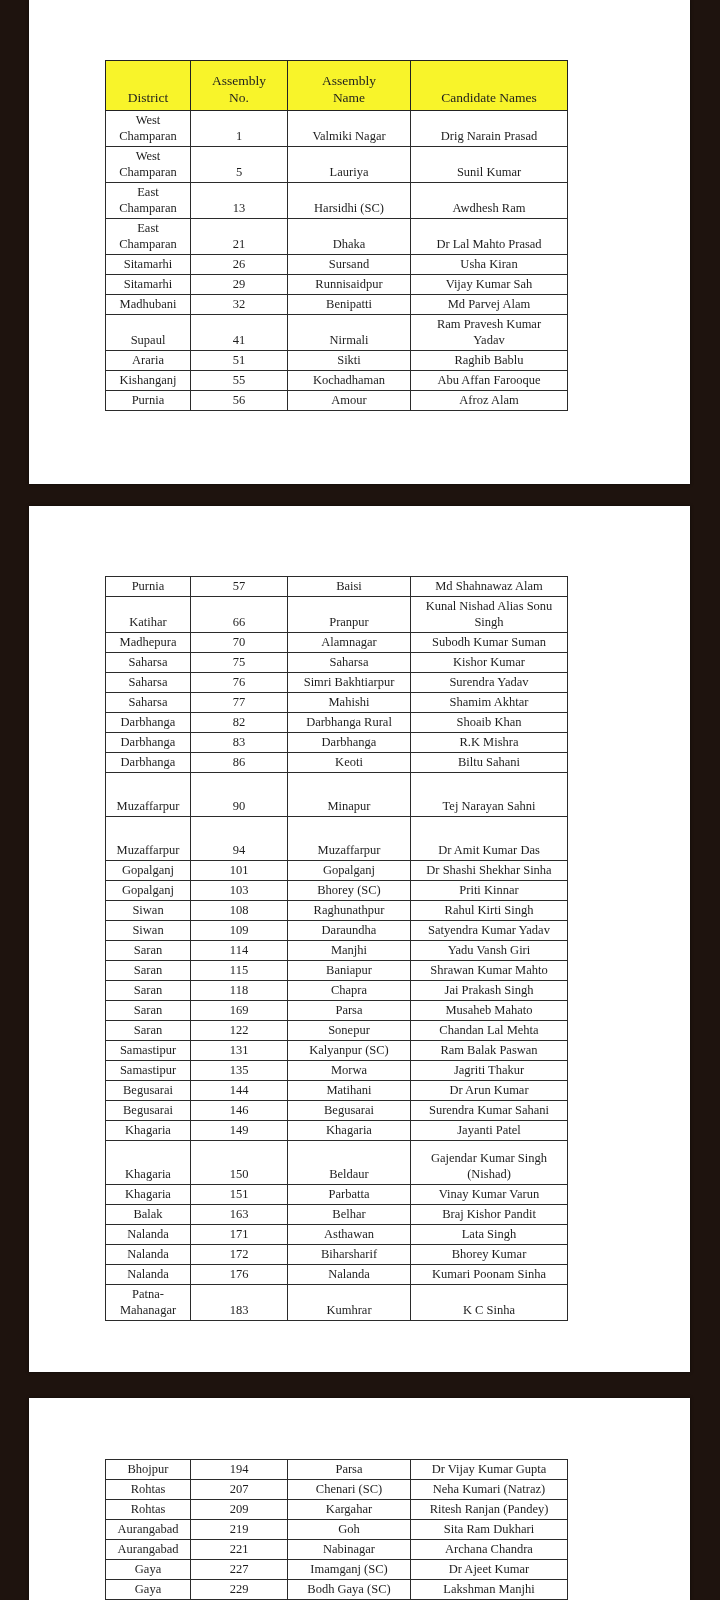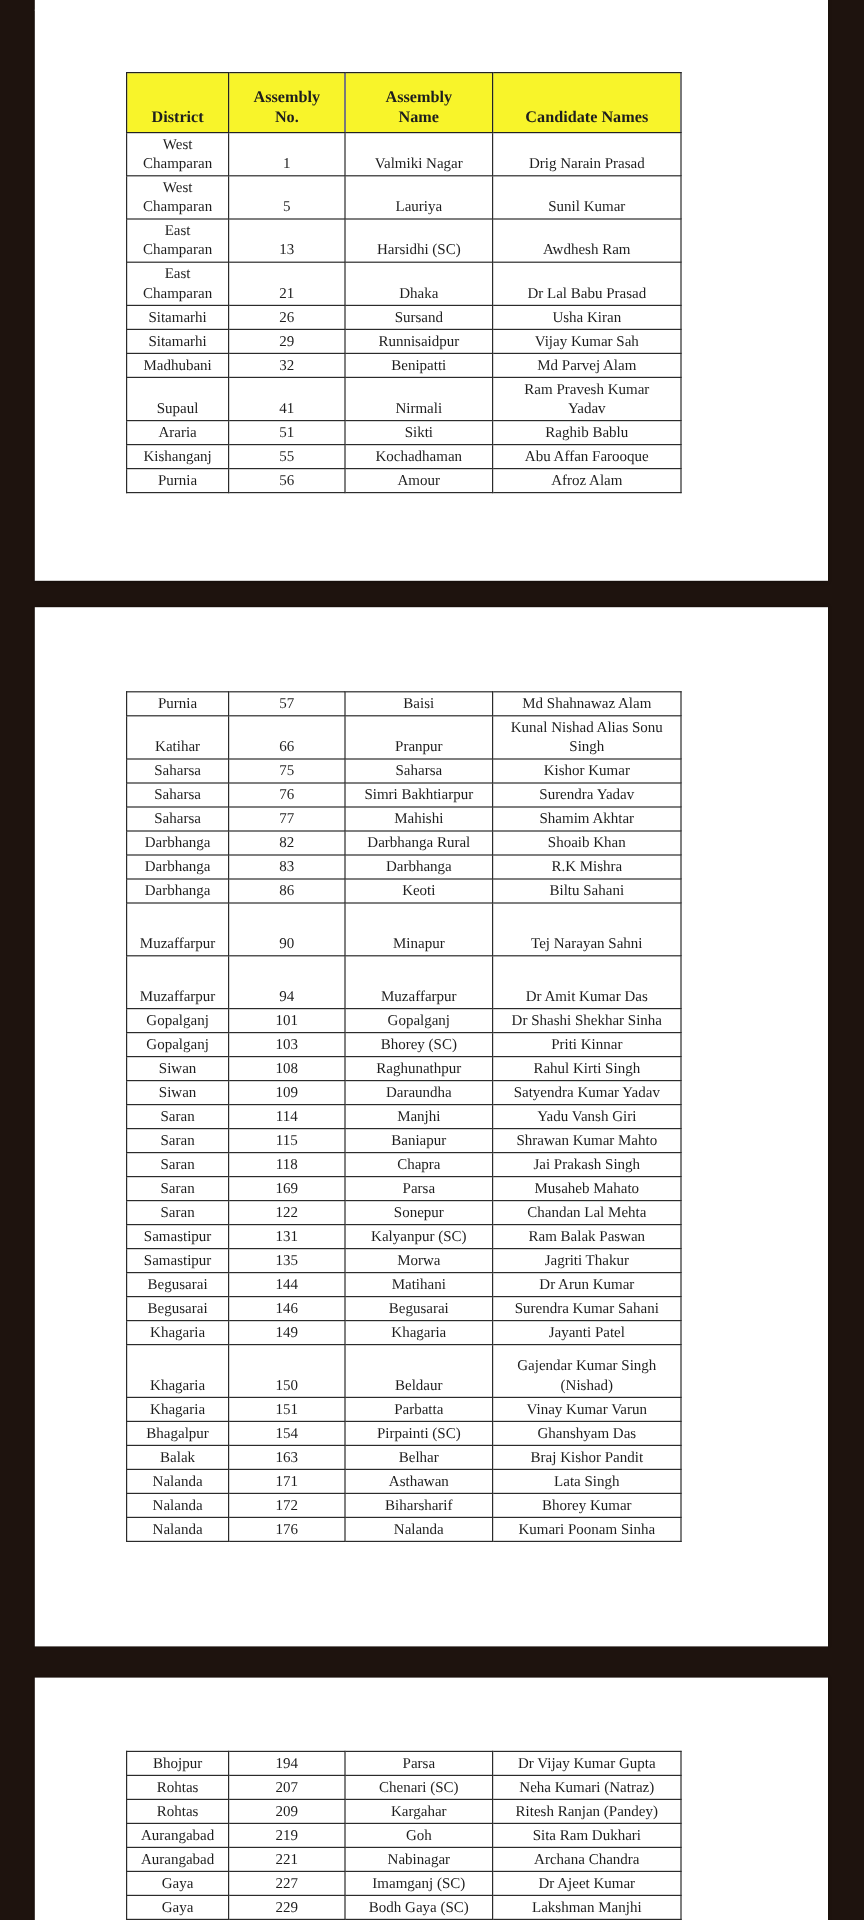--- a/index.html
+++ b/index.html
@@ -30,21 +30,21 @@
   }
   .doc-table td,.doc-table th{
     border:1px solid #2b2b2b;
     text-align:center;vertical-align:bottom;
     padding:1px 2px 2px 2px;
     font-size:12.5px;line-height:16px;
     white-space:pre-line;overflow:hidden;
   }
   .doc-table th{
     background:var(--header-bg,#f8f42a);
-    font-weight:bold;font-size:13.5px;line-height:17px;
+    font-weight:normal;font-size:13.5px;line-height:17px;
     padding-bottom:4px;border:1.5px solid #222;
   }
   .doc-table thead tr{height:50px;}
   .doc-table tbody tr{height:18px;}
   .p3 .doc-table tbody tr{height:19px;}
   .p1 .doc-table{top:60px;}
   .p2 .doc-table{top:70px;}
   .p3 .doc-table{top:61px;}
 </style>
 </head>
@@ -101,21 +101,21 @@
 Champaran</td>
             <td>13</td>
             <td>Harsidhi (SC)</td>
             <td>Awdhesh Ram</td>
           </tr>
           <tr>
             <td>East
 Champaran</td>
             <td>21</td>
             <td>Dhaka</td>
-            <td>Dr Lal Babu Prasad</td>
+            <td>Dr Lal Mahto Prasad</td>
           </tr>
           <tr>
             <td>Sitamarhi</td>
             <td>26</td>
             <td>Sursand</td>
             <td>Usha Kiran</td>
           </tr>
           <tr>
             <td>Sitamarhi</td>
             <td>29</td>
@@ -173,20 +173,26 @@
             <td>Md Shahnawaz Alam</td>
           </tr>
           <tr>
             <td>Katihar</td>
             <td>66</td>
             <td>Pranpur</td>
             <td>Kunal Nishad Alias Sonu
 Singh</td>
           </tr>
           <tr>
+            <td>Madhepura</td>
+            <td>70</td>
+            <td>Alamnagar</td>
+            <td>Subodh Kumar Suman</td>
+          </tr>
+          <tr>
             <td>Saharsa</td>
             <td>75</td>
             <td>Saharsa</td>
             <td>Kishor Kumar</td>
           </tr>
           <tr>
             <td>Saharsa</td>
             <td>76</td>
             <td>Simri Bakhtiarpur</td>
             <td>Surendra Yadav</td>
@@ -318,26 +324,20 @@
             <td>Gajendar Kumar Singh
 (Nishad)</td>
           </tr>
           <tr>
             <td>Khagaria</td>
             <td>151</td>
             <td>Parbatta</td>
             <td>Vinay Kumar Varun</td>
           </tr>
           <tr>
-            <td>Bhagalpur</td>
-            <td>154</td>
-            <td>Pirpainti (SC)</td>
-            <td>Ghanshyam Das</td>
-          </tr>
-          <tr>
             <td>Balak</td>
             <td>163</td>
             <td>Belhar</td>
             <td>Braj Kishor Pandit</td>
           </tr>
           <tr>
             <td>Nalanda</td>
             <td>171</td>
             <td>Asthawan</td>
             <td>Lata Singh</td>
@@ -346,20 +346,27 @@
             <td>Nalanda</td>
             <td>172</td>
             <td>Biharsharif</td>
             <td>Bhorey Kumar</td>
           </tr>
           <tr>
             <td>Nalanda</td>
             <td>176</td>
             <td>Nalanda</td>
             <td>Kumari Poonam Sinha</td>
+          </tr>
+          <tr>
+            <td>Patna-
+Mahanagar</td>
+            <td>183</td>
+            <td>Kumhrar</td>
+            <td>K C Sinha</td>
           </tr>
         </tbody>
       </table>
   </section>
 
   <section class="page p3">
     <table class="doc-table">
       <colgroup>
         <col style="width:85px">
           <col style="width:97px">

